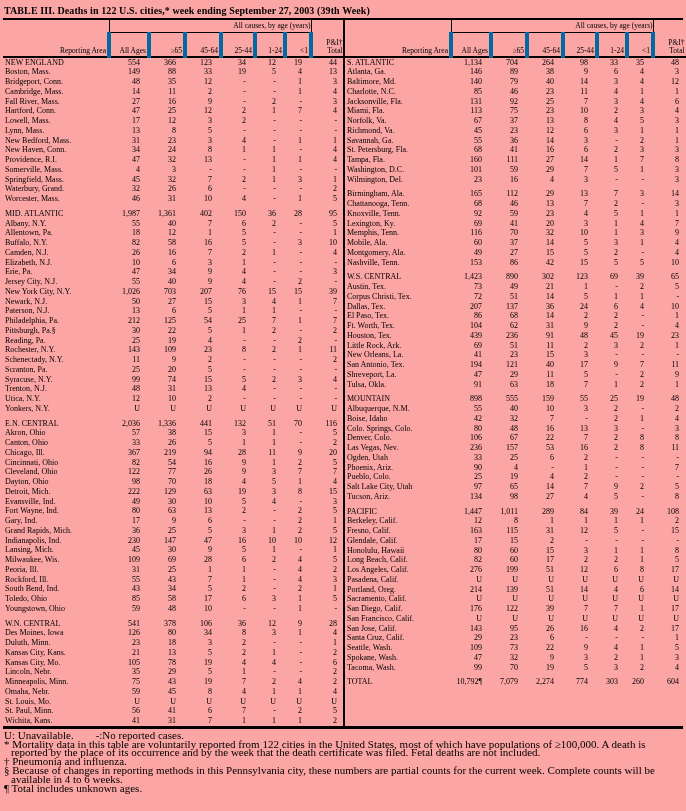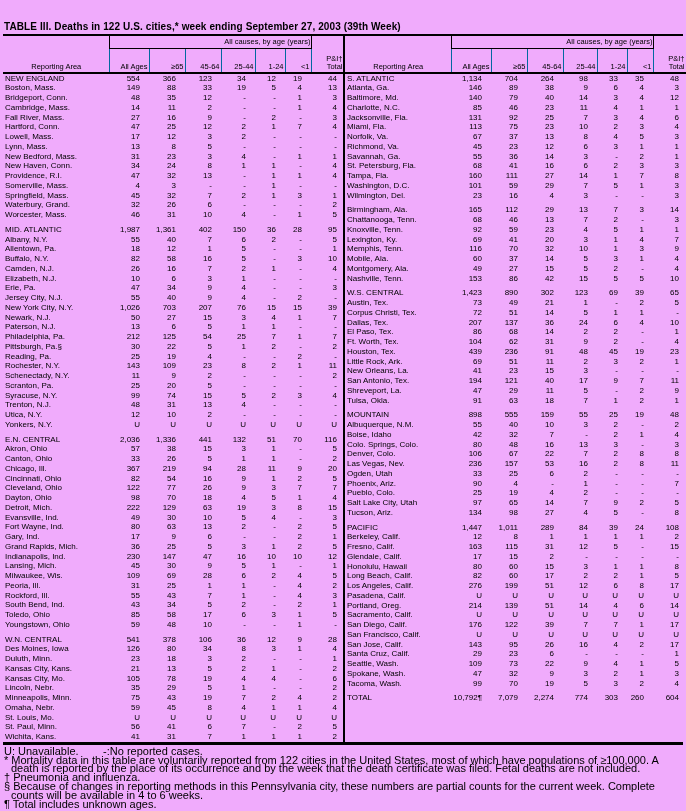--- a/index.html
+++ b/index.html
@@ -1,36 +1,36 @@
 <!DOCTYPE html>
 <html><head>
 <meta charset="utf-8">
 <style>
   * { box-sizing: border-box; }
   html, body { margin: 0; padding: 0; background: #fff; }
   .page {
     width: 686px; height: 811px; overflow: hidden;
-    font-family: Liberation Sans, sans-serif; color: #000;
-    padding: 20px 3px 0 3px; background: #f0abfc;
+    font-family: Liberation Serif, serif; color: #000;
+    padding: 4px 3px 0 3px; background: #fca5a5;
   }
   .table-title {
     font-size: 10px; font-weight: bold; letter-spacing: 0.1px;
     padding: 1px 0 2px 1px; white-space: nowrap;
   }
   .table-wrap { display: flex; border-top: 2px solid #000; border-bottom: 3px solid #000; }
   .half { width: 50%; }
   .half.right { border-left: 2px solid #000; }
   .half table { width: 100%; border-collapse: collapse; table-layout: fixed; }
 
   thead th { font-weight: normal; font-size: 7.5px; line-height: 8px; padding: 1px 1px; vertical-align: bottom; text-align: right; }
   thead th.group-h { border-left: 1px solid #000; border-right: 1px solid #000; border-bottom: 1px solid #000; padding: 2px 0; vertical-align: middle; }
   thead th.pi-top { border-right: 1px solid #000; }
   thead tr.cols th { border-bottom: 2px solid #000; height: 24px; }
-  thead th.area-h { text-align: center; padding-left: 2px; }
-  thead th.col-h { border-left: 1px solid #0369a1; margin-top: 32px; }
+  thead th.area-h { text-align: right; padding-left: 2px; }
+  thead th.col-h { border-left: 4px solid #0369a1; margin-top: 32px; }
   thead th.col-h:last-child { border-right: 1px solid #000; }
 
   tbody td { font-size: 8px; line-height: 9.75px; height: 9.75px; padding: 0; white-space: nowrap; overflow: hidden; }
   tbody td.area { text-align: left; padding-left: 2px; }
   tbody td.num { text-align: right; padding-right: 9px; }
   tbody td.num.c-last { padding-right: 7px; }
   tbody tr.spacer td { height: 5px; line-height: 5px; }
 
   .footnotes { font-size: 11px; line-height: 8.8px; padding: 2px 0 0 1px; }
   .fn { padding-left: 7px; text-indent: -7px; }

